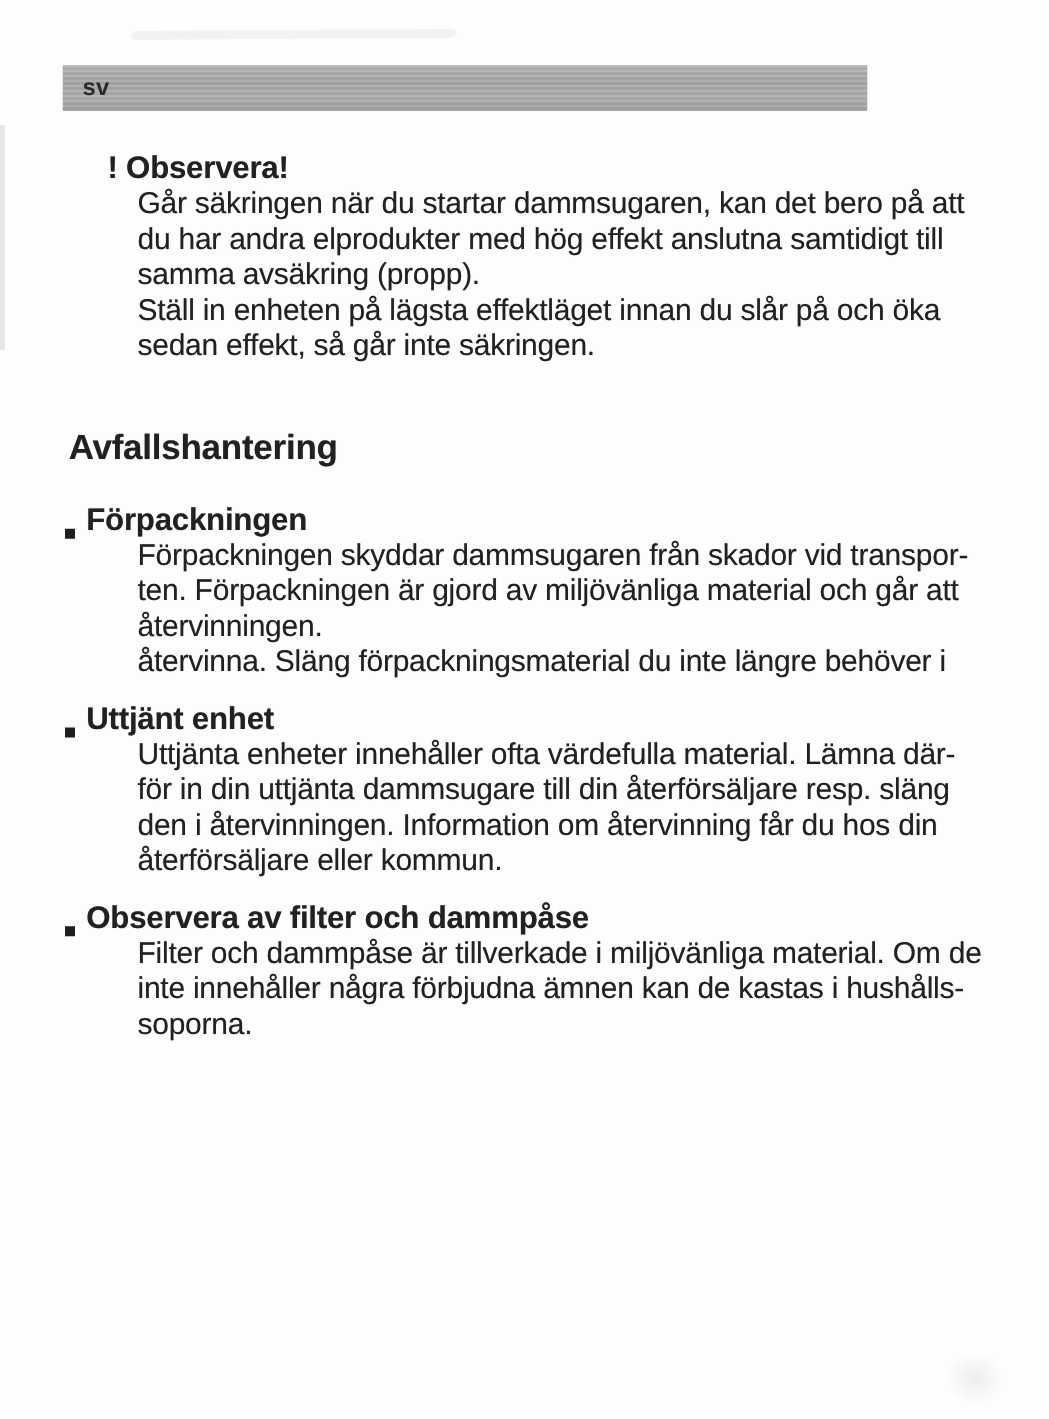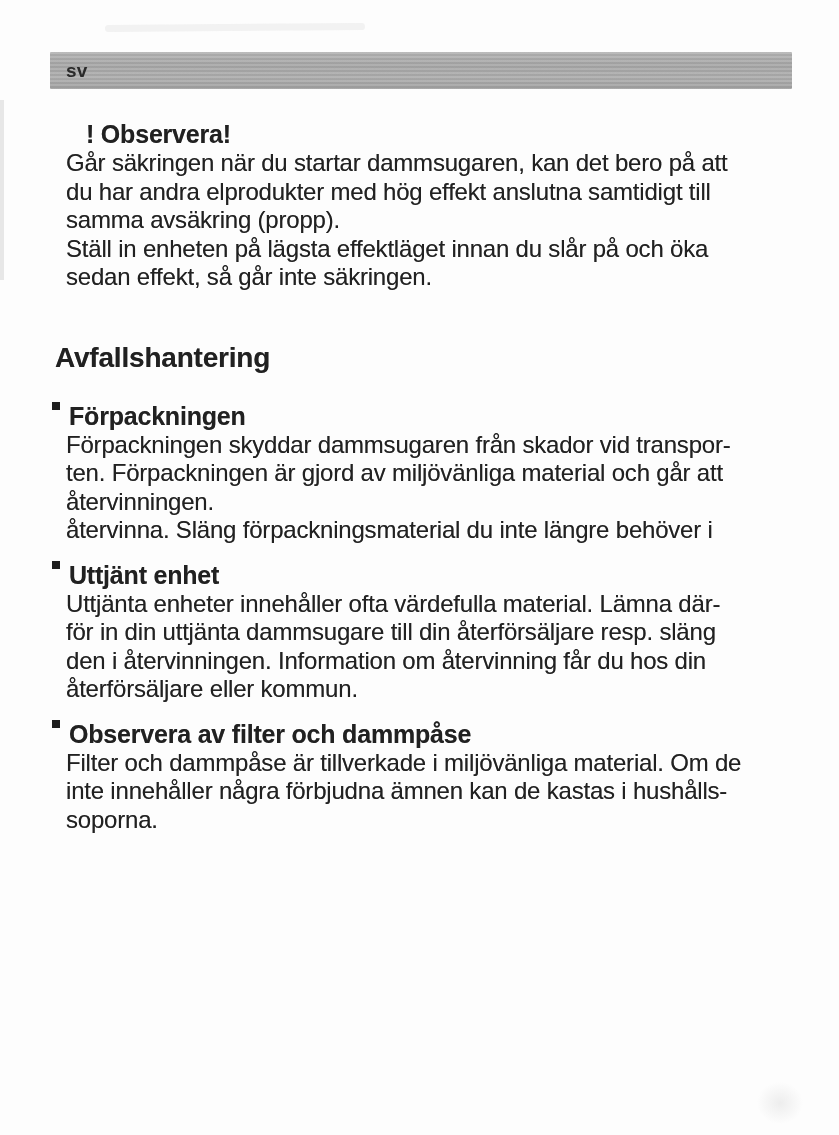--- a/index.html
+++ b/index.html
@@ -28,21 +28,21 @@
     background: radial-gradient(closest-side, #ededed, rgba(255,255,255,0));
   }
   .a3 {
     left: 0; top: 100px; width: 4px; height: 180px;
     background: #d6d6d6; opacity: .55;
   }
   
   .lang-bar {
     position: absolute;
     left: 50px; top: 52px;
-    width: 742px; height: 37px;
+    width: 644px; height: 37px;
     background:
       repeating-linear-gradient(180deg,
         rgba(255,255,255,0.10) 0 2px,
         rgba(0,0,0,0.04) 2px 4px),
       linear-gradient(180deg, #b3b3b3 0%, #a6a6a6 35%, #adadad 70%, #a0a0a0 100%);
     border-radius: 1px;
     display: flex;
     align-items: center;
   }
   .lang-tag {
@@ -69,33 +69,34 @@
     margin-left: 34px;
   }
   .body-block {
     padding-left: 14px;
     width: 728px;
   }
   .line {
     font-size: 24px;
     line-height: 28.5px;
     white-space: nowrap;
+    margin-left: 44px;
   }
   .section-title {
     margin: 3px;
     margin-top: 50px;
     font-size: 28px;
     font-weight: bold;
     line-height: 32px;
   }
   .item { margin-top: 28px; }
   .item + .item { margin-top: 16px; }
   .item-heading {
     display: flex;
-    align-items: flex-start;
+    align-items: flex-end;
     font-size: 25px;
     font-weight: bold;
     line-height: 29px;
   }
   .bullet {
     display: inline-block;
     width: 8px; height: 8px;
     background: #1e1e1e;
     margin-right: 9px;
     flex: 0 0 auto;

